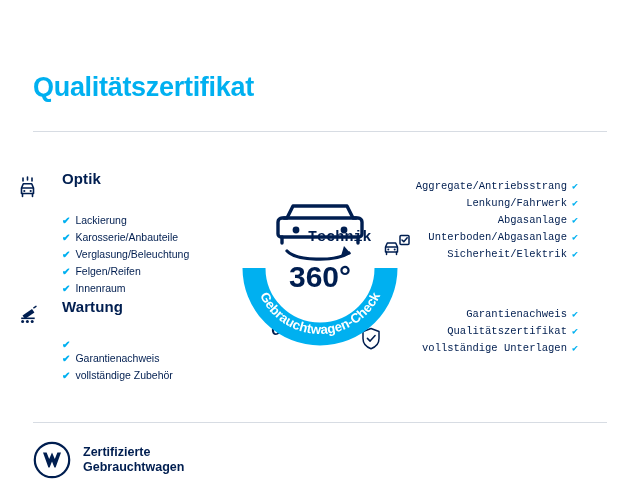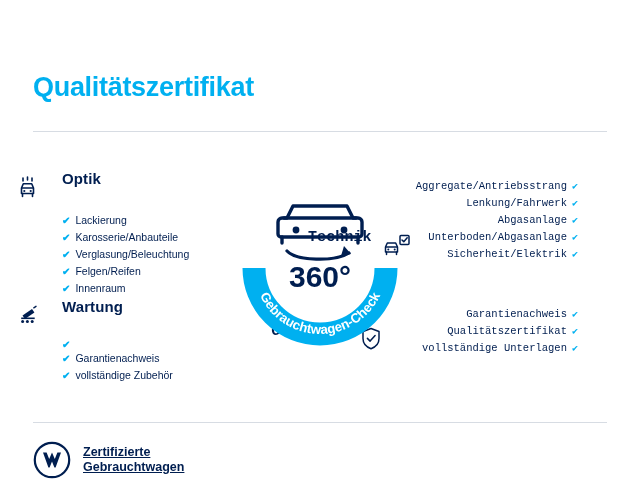--- a/index.html
+++ b/index.html
@@ -124,21 +124,20 @@
   .vw-logo {
     width: 38px;
     height: 38px;
     flex: 0 0 38px;
   }
   .footer-text {
     font-size: 12.5px;
     font-weight: bold;
     line-height: 15px;
     color: #001e50;
-    text-decoration: underline;
   }
   .footer-text div { white-space: nowrap; }
 </style>
 </head>
 <body>
 
 <div class="page">
 
   <div class="title">Qualitätszertifikat</div>
   <div class="divider top"></div>

